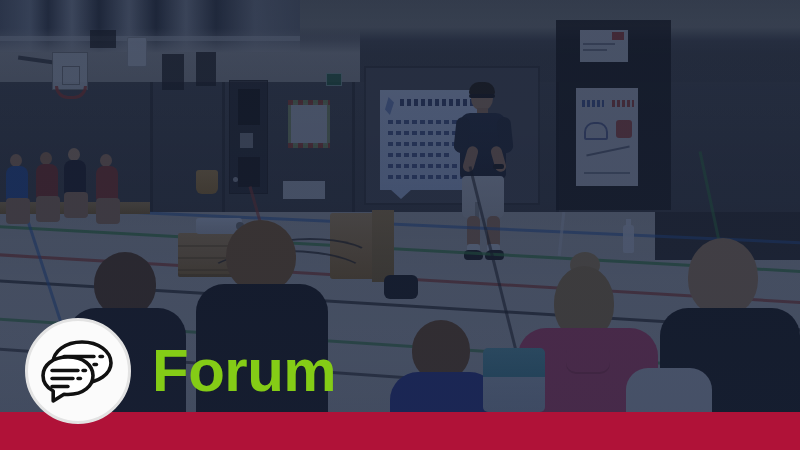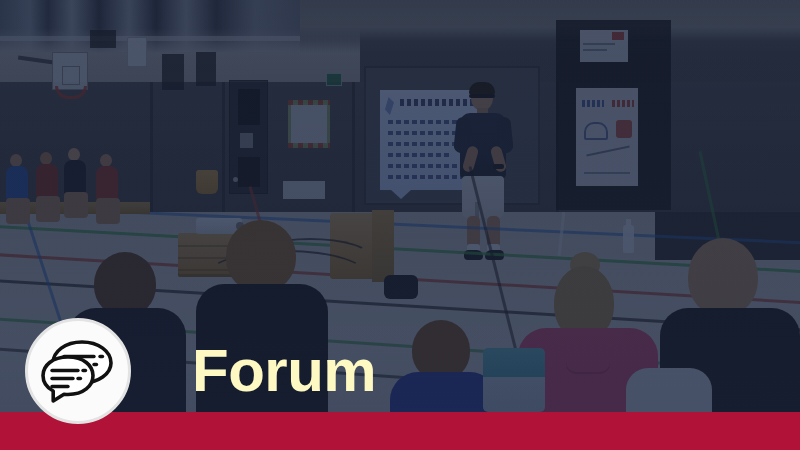--- a/index.html
+++ b/index.html
@@ -396,25 +396,24 @@
   .logo-badge svg { display:block; }
 
   
   .wordmark {
     position: absolute;
     left: 152px;
     top: 341px;
     font-size: 60px;
     line-height: 60px;
     font-weight: bold;
-    color: #fef9c3;
+    color: #84cc16;
     letter-spacing: -0.5px;
     font-family: "Liberation Sans", sans-serif;
     white-space: nowrap;
-    margin-left: 40px;
   }
 </style>
 </head>
 <body>
 
 <div class="banner">
 
   <div class="photo">
 
     <div class="scene-base"></div>

